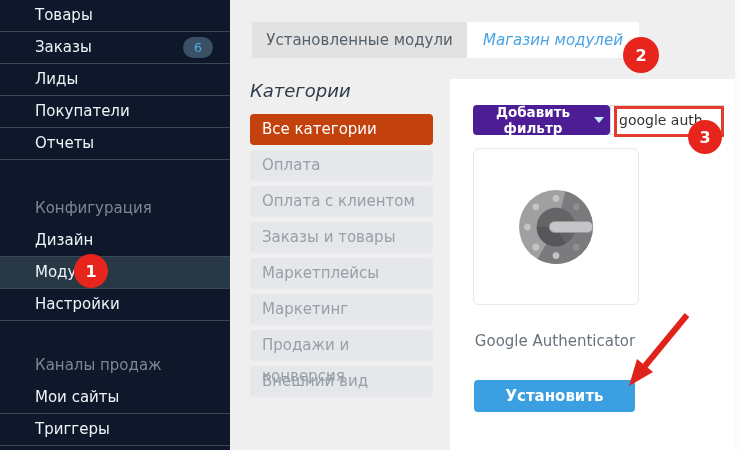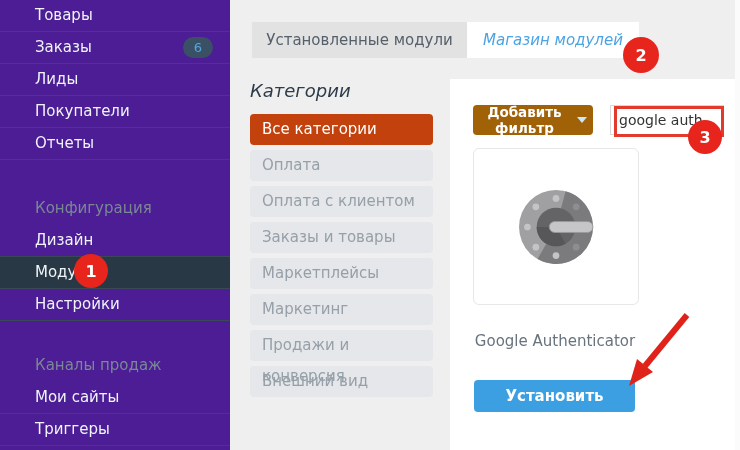--- a/index.html
+++ b/index.html
@@ -1,20 +1,20 @@
 <!DOCTYPE html>
 <html><head>
 <meta charset="utf-8">
 <style>
   html,body{margin:0;padding:0;}
   .app{position:relative;width:740px;height:450px;background:#EFEFEF;overflow:hidden;
        font-family:"DejaVu Sans","Liberation Sans",sans-serif;}
 
   
-  .sidebar{position:absolute;left:0;top:0;width:230px;height:450px;background:#4c1d95;}
+  .sidebar{position:absolute;left:0;top:0;width:230px;height:450px;background:#0f172a;}
   .side-item{position:relative;height:31px;line-height:31px;padding-left:35px;
              color:#EFF4F8;font-size:15px;border-bottom:1px solid #3A4754;cursor:pointer;}
   .side-item.active{background:#293845;}
   .side-section{box-sizing:border-box;padding-left:35px;color:#7A8894;font-size:15px;
                 display:flex;align-items:flex-end;padding-bottom:8px;}
   .sec-config{height:65px;}
   .sec-channels{height:61px;}
   .badge{position:absolute;right:17px;top:5px;width:30px;height:21px;border-radius:11px;
          background:#3A5065;color:#52A7E0;font-size:13px;text-align:center;line-height:21px;}
 
@@ -27,22 +27,22 @@
   
   .categories{position:absolute;left:250px;top:80px;width:183px;}
   .cat-title{margin:0 0 13px 0;font-size:18px;font-weight:500;color:#2E3C49;font-style:italic;}
   .cat-item{box-sizing:border-box;height:31px;line-height:31px;border-radius:4px;
             background:#E5E7EA;color:#96A0A8;font-size:15px;padding-left:12px;
             margin-bottom:5px;cursor:pointer;}
   .cat-item.active{background:#c2410c;color:#FFFFFF;}
 
   
   .panel{position:absolute;left:450px;top:79px;width:290px;height:371px;background:#FFFFFF;}
-  .filter-btn{position:absolute;left:23px;top:26px;width:120px;height:30px;border:none;
-              border-radius:4px;background:#a16207;color:#fff;font-weight:bold;font-size:13.5px;
+  .filter-btn{position:absolute;left:23px;top:26px;width:137px;height:30px;border:none;
+              border-radius:4px;background:#4c1d95;color:#fff;font-weight:bold;font-size:13.5px;
               display:flex;align-items:center;justify-content:center;gap:7px;cursor:pointer;
               font-family:inherit;}
   .caret{width:0;height:0;border-left:5px solid transparent;border-right:5px solid transparent;
          border-top:6px solid #CBE7FA;}
   .search-input{position:absolute;left:160px;top:26px;width:114px;height:30px;box-sizing:border-box;
                 border:1px solid #D8D8D8;padding:0 8px;font-size:14px;color:#333;
                 font-family:inherit;outline:none;}
   .annot-rect{position:absolute;left:164px;top:27px;width:104px;height:25px;
               border:3px solid #E23B2E;pointer-events:none;z-index:5;}
   .module-card{position:absolute;left:23px;top:69px;width:164px;height:155px;background:#fff;

